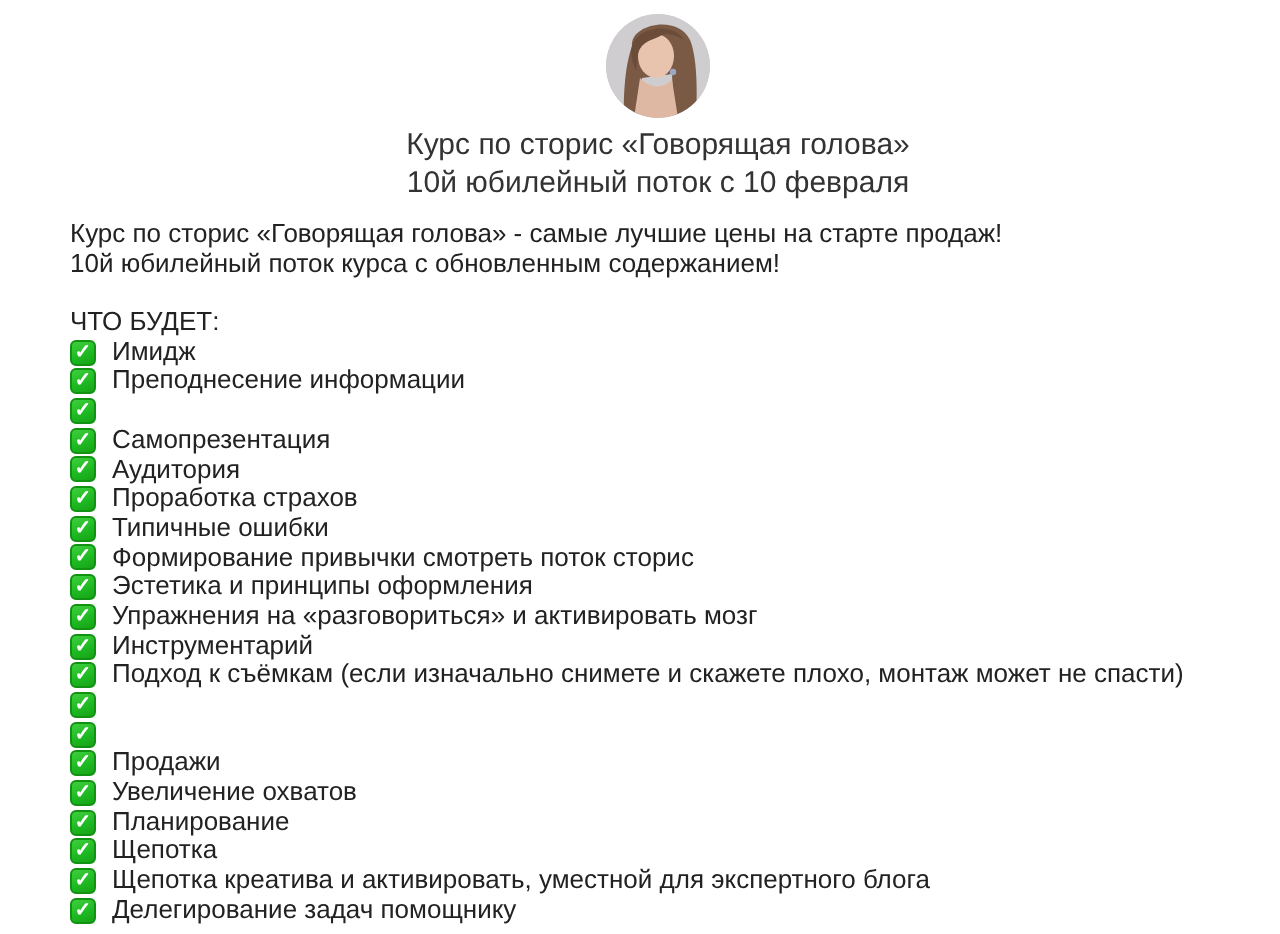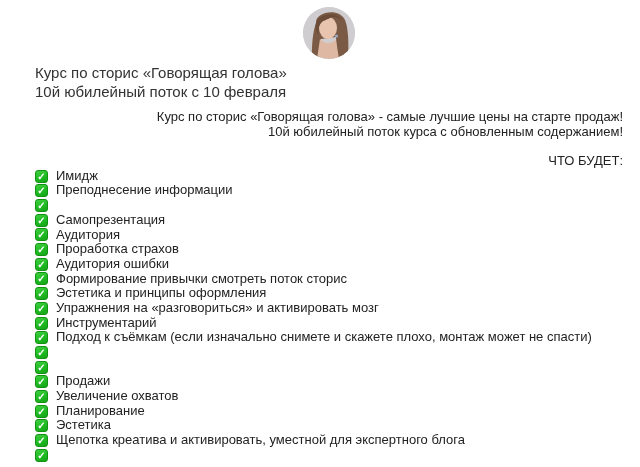--- a/index.html
+++ b/index.html
@@ -17,33 +17,33 @@
   .avatar {
     width: 52px; height: 52px;
     border-radius: 50%;
     margin: 0 auto;
     display: block;
     overflow: hidden;
     background: #cfcdd0;
   }
   .avatar svg { display: block; width: 52px; height: 52px; }
   .title {
-    text-align: left;
+    text-align: center;
     font-size: 15px;
     line-height: 19px;
     margin-top: 4px;
     color: #333333;
   }
   .body-text {
     margin-top: 9px;
     font-size: 13px;
     line-height: 14.7px;
     color: #222222;
   }
-  .line { white-space: nowrap; text-align: right; }
+  .line { white-space: nowrap; }
   .spacer { height: 14.7px; }
   .item {
     display: flex;
     align-items: center;
     height: 14.7px;
     white-space: nowrap;
   }
   .check {
     flex: 0 0 13px;
     width: 13px; height: 13px;
@@ -110,21 +110,21 @@
     <div class="item">
       <span class="check">✓</span>
       <span>Аудитория</span>
     </div>
     <div class="item">
       <span class="check">✓</span>
       <span>Проработка страхов</span>
     </div>
     <div class="item">
       <span class="check">✓</span>
-      <span>Аудитория ошибки</span>
+      <span>Типичные ошибки</span>
     </div>
     <div class="item">
       <span class="check">✓</span>
       <span>Формирование привычки смотреть поток сторис</span>
     </div>
     <div class="item">
       <span class="check">✓</span>
       <span>Эстетика и принципы оформления</span>
     </div>
     <div class="item">
@@ -152,23 +152,24 @@
     <div class="item">
       <span class="check">✓</span>
       <span>Увеличение охватов</span>
     </div>
     <div class="item">
       <span class="check">✓</span>
       <span>Планирование</span>
     </div>
     <div class="item">
       <span class="check">✓</span>
-      <span>Эстетика</span>
+      <span>Щепотка</span>
     </div>
     <div class="item">
       <span class="check">✓</span>
       <span>Щепотка креатива и активировать, уместной для экспертного блога</span>
     </div>
     <div class="item">
       <span class="check">✓</span>
+      <span>Делегирование задач помощнику</span>
     </div>
   </div>
 </div>
 
 </body></html>

